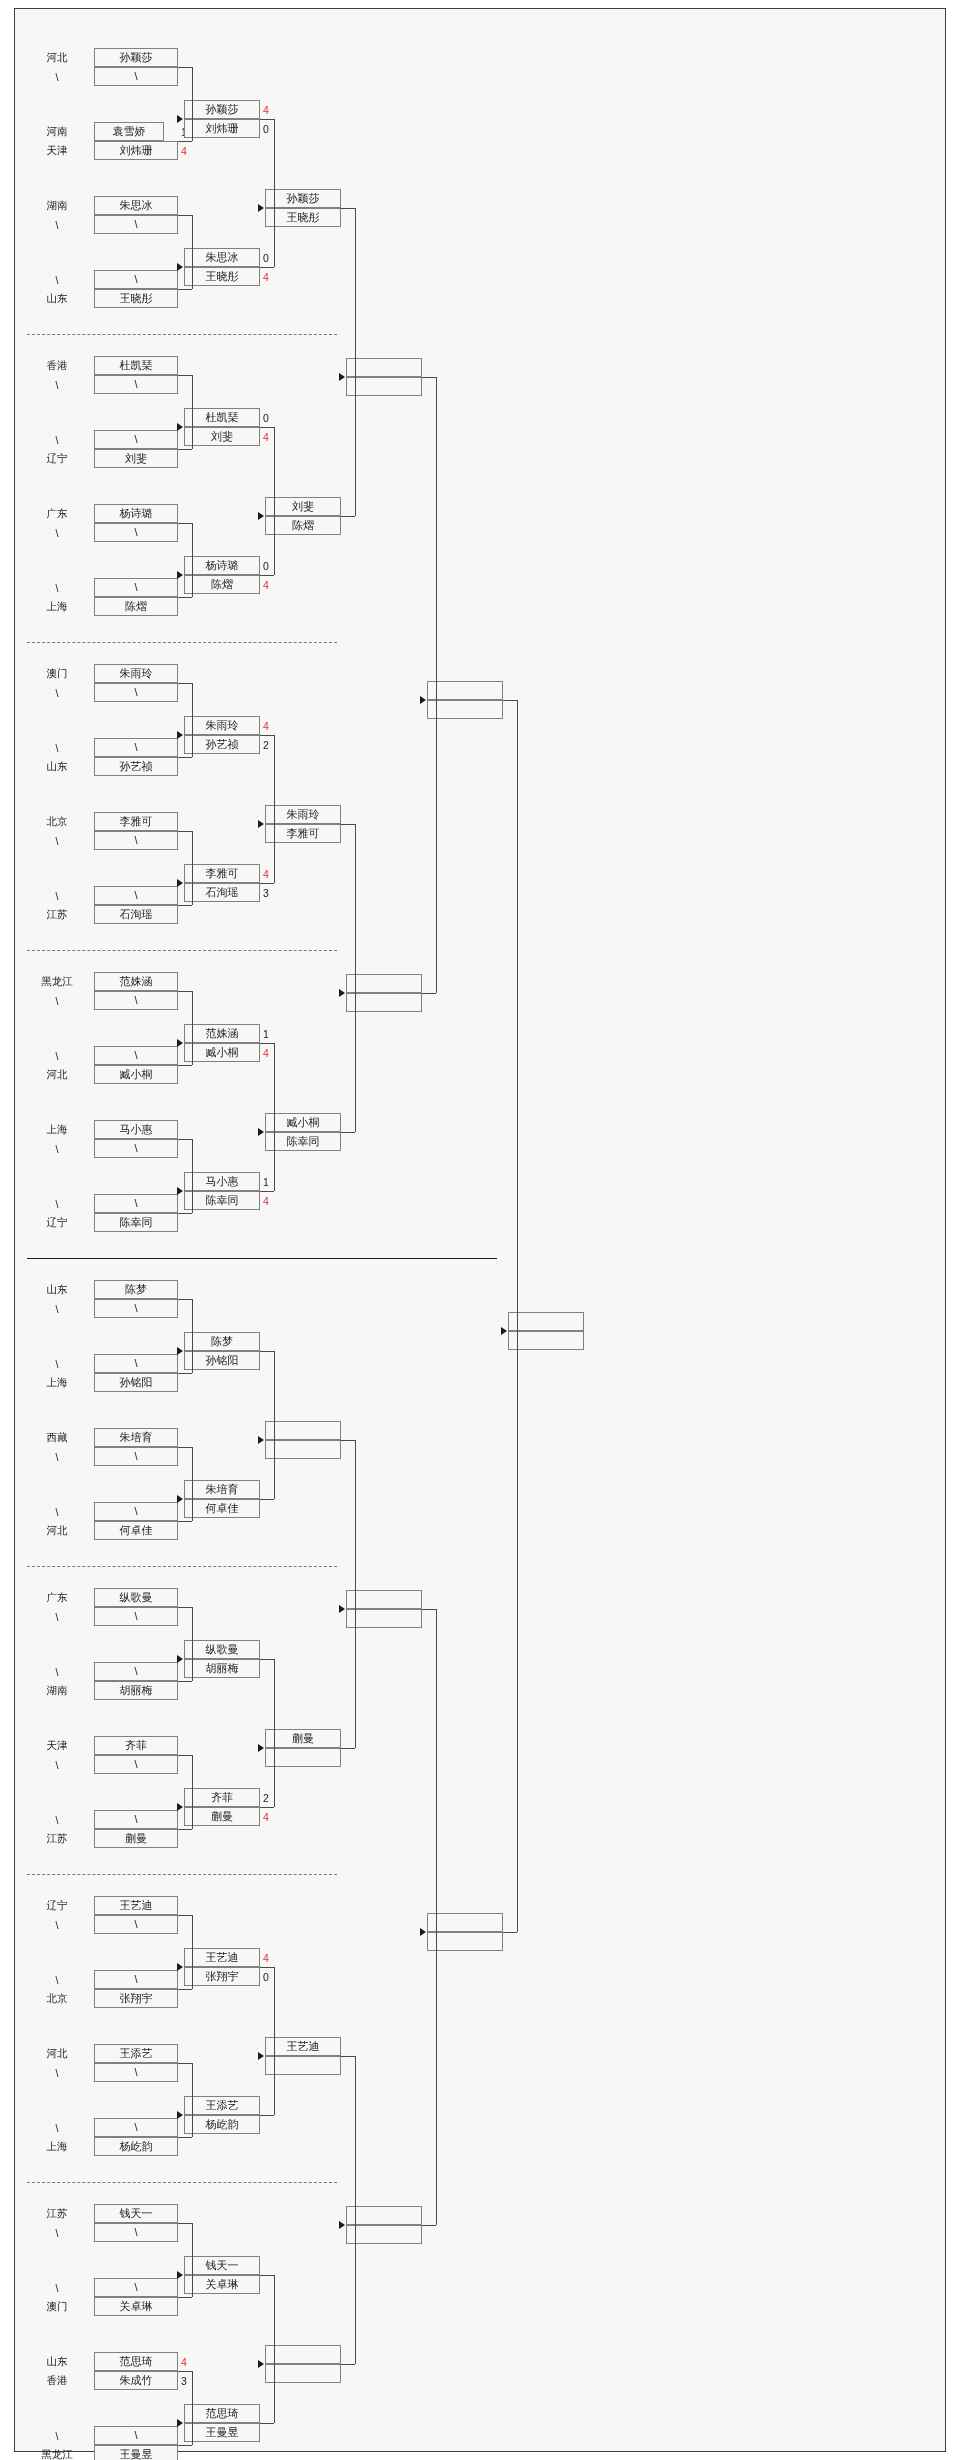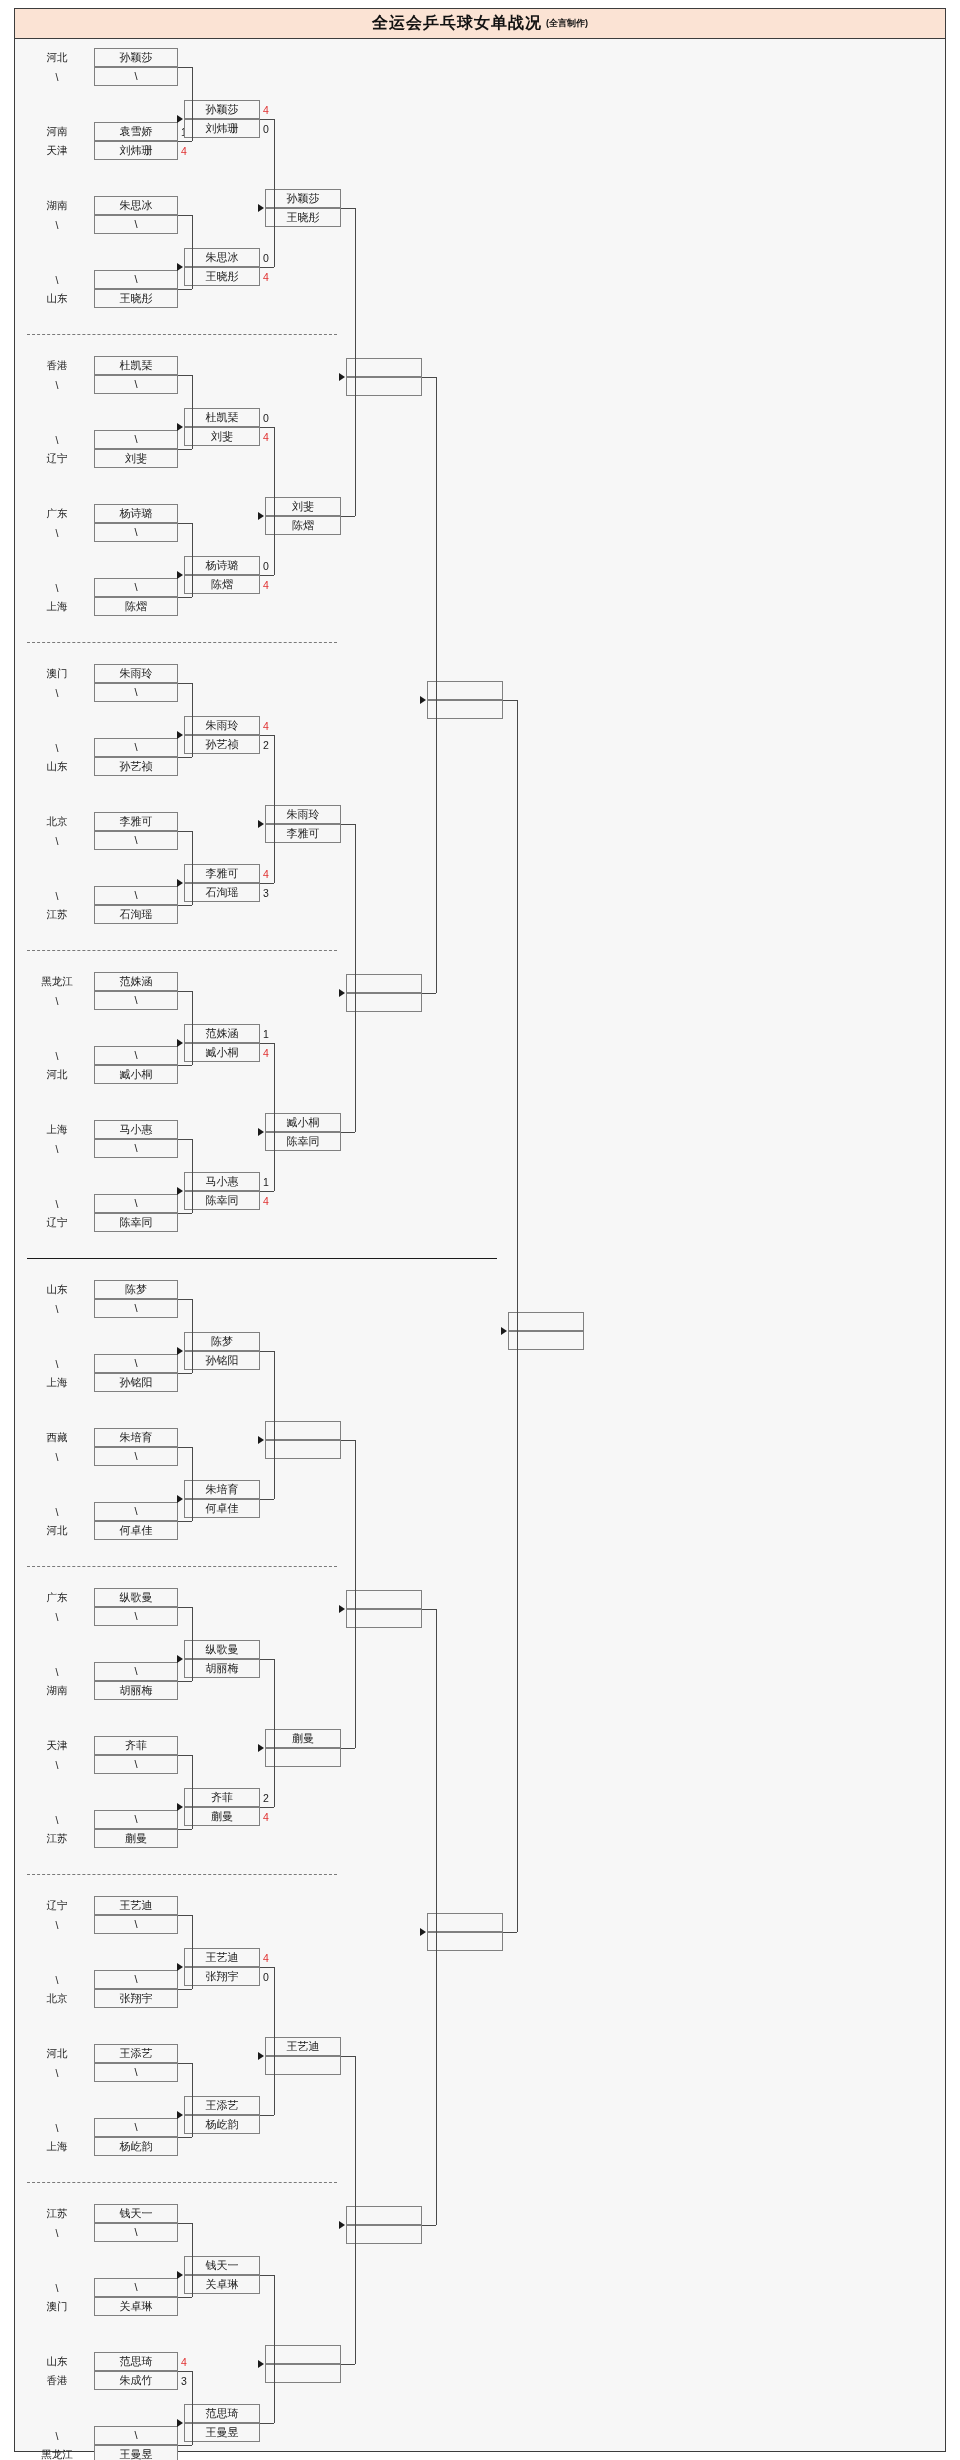--- a/index.html
+++ b/index.html
@@ -26,31 +26,27 @@
   .arw{position:absolute;width:0;height:0;border-top:4px solid transparent;border-bottom:4px solid transparent;border-left:6px solid #1a1a1a;}
   .dash{position:absolute;height:0;border-top:1px dashed #7a7a7a;}
   .solid{position:absolute;height:0;border-top:1.5px solid #1a1a1a;}
 </style>
 </head>
 <body>
 
 <div id="page">
   <div id="frame"></div>
 
-  <div id="titlebar">
-    <span class="t1">全运会乒乓球女单战况</span>
-    <span class="t2">(全言制作)</span>
-  </div>
 
   <div class="canvas" id="canvas">
       <div class="bx" style="left: 79px; top: 9px; width: 84px; height: 19px;">孙颖莎</div>
       <div class="bx" style="left: 79px; top: 28px; width: 84px; height: 19px;">\</div>
       <div class="prov" style="left: 20px; top: 11px;">河北</div>
       <div class="prov" style="left: 20px; top: 30px;">\</div>
-      <div class="bx" style="left: 79px; top: 83px; width: 84px; height: 19px;">袁雪娇</div>
+      <div class="bx" style="left: 79px; top: 83px; width: 70px; height: 19px;">袁雪娇</div>
       <div class="bx" style="left: 79px; top: 102px; width: 84px; height: 19px;">刘炜珊</div>
       <div class="prov" style="left: 20px; top: 85px;">河南</div>
       <div class="prov" style="left: 20px; top: 104px;">天津</div>
       <div class="sc" style="left: 166px; top: 85px;">1</div>
       <div class="sc win" style="left: 166px; top: 104px;">4</div>
       <div class="bx" style="left: 79px; top: 157px; width: 84px; height: 19px;">朱思冰</div>
       <div class="bx" style="left: 79px; top: 176px; width: 84px; height: 19px;">\</div>
       <div class="prov" style="left: 20px; top: 159px;">湖南</div>
       <div class="prov" style="left: 20px; top: 178px;">\</div>
       <div class="bx" style="left: 79px; top: 231px; width: 84px; height: 19px;">\</div>

